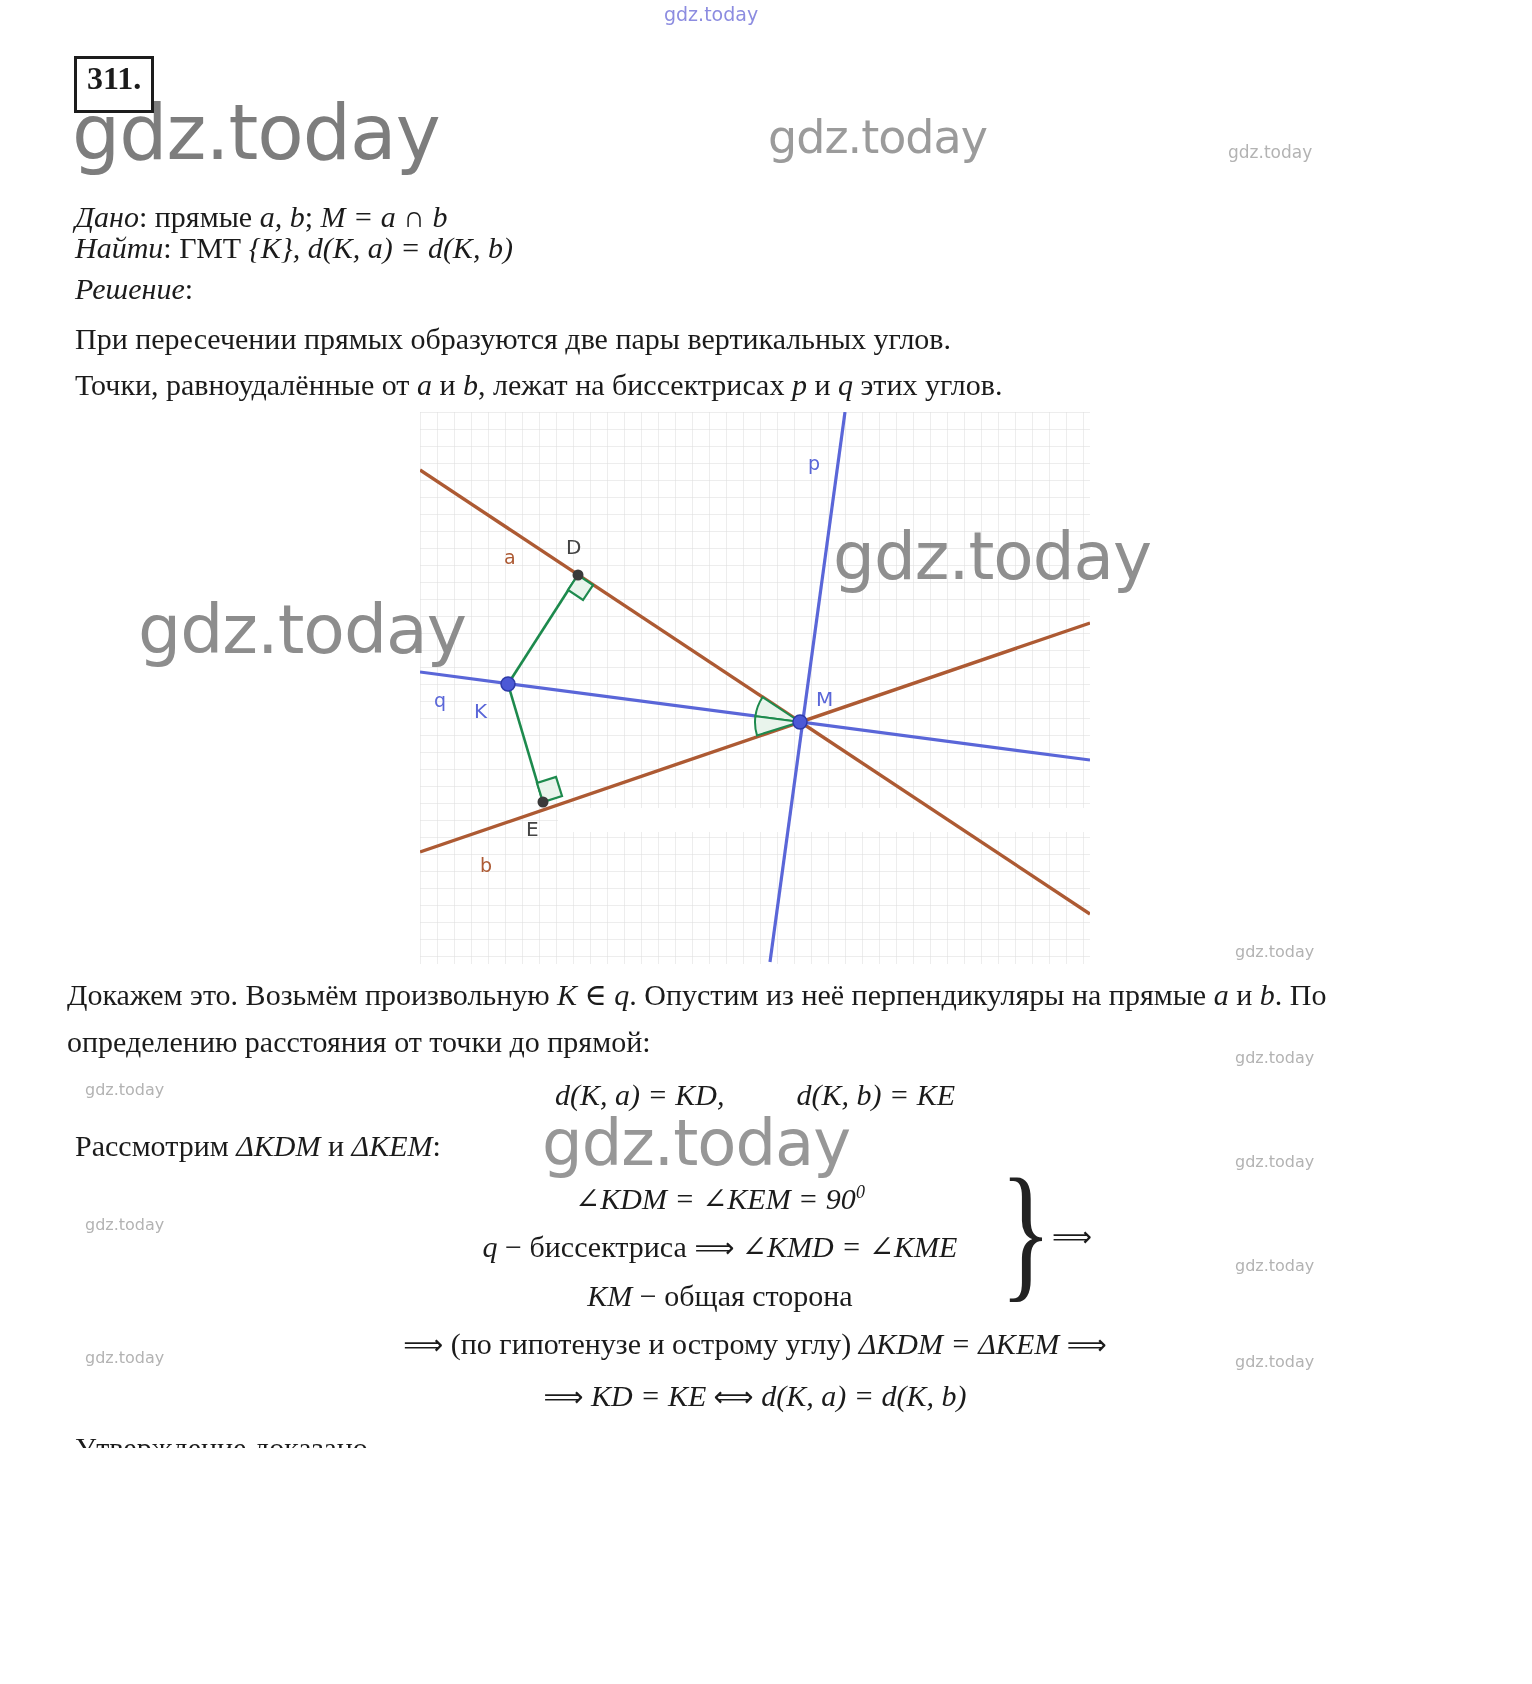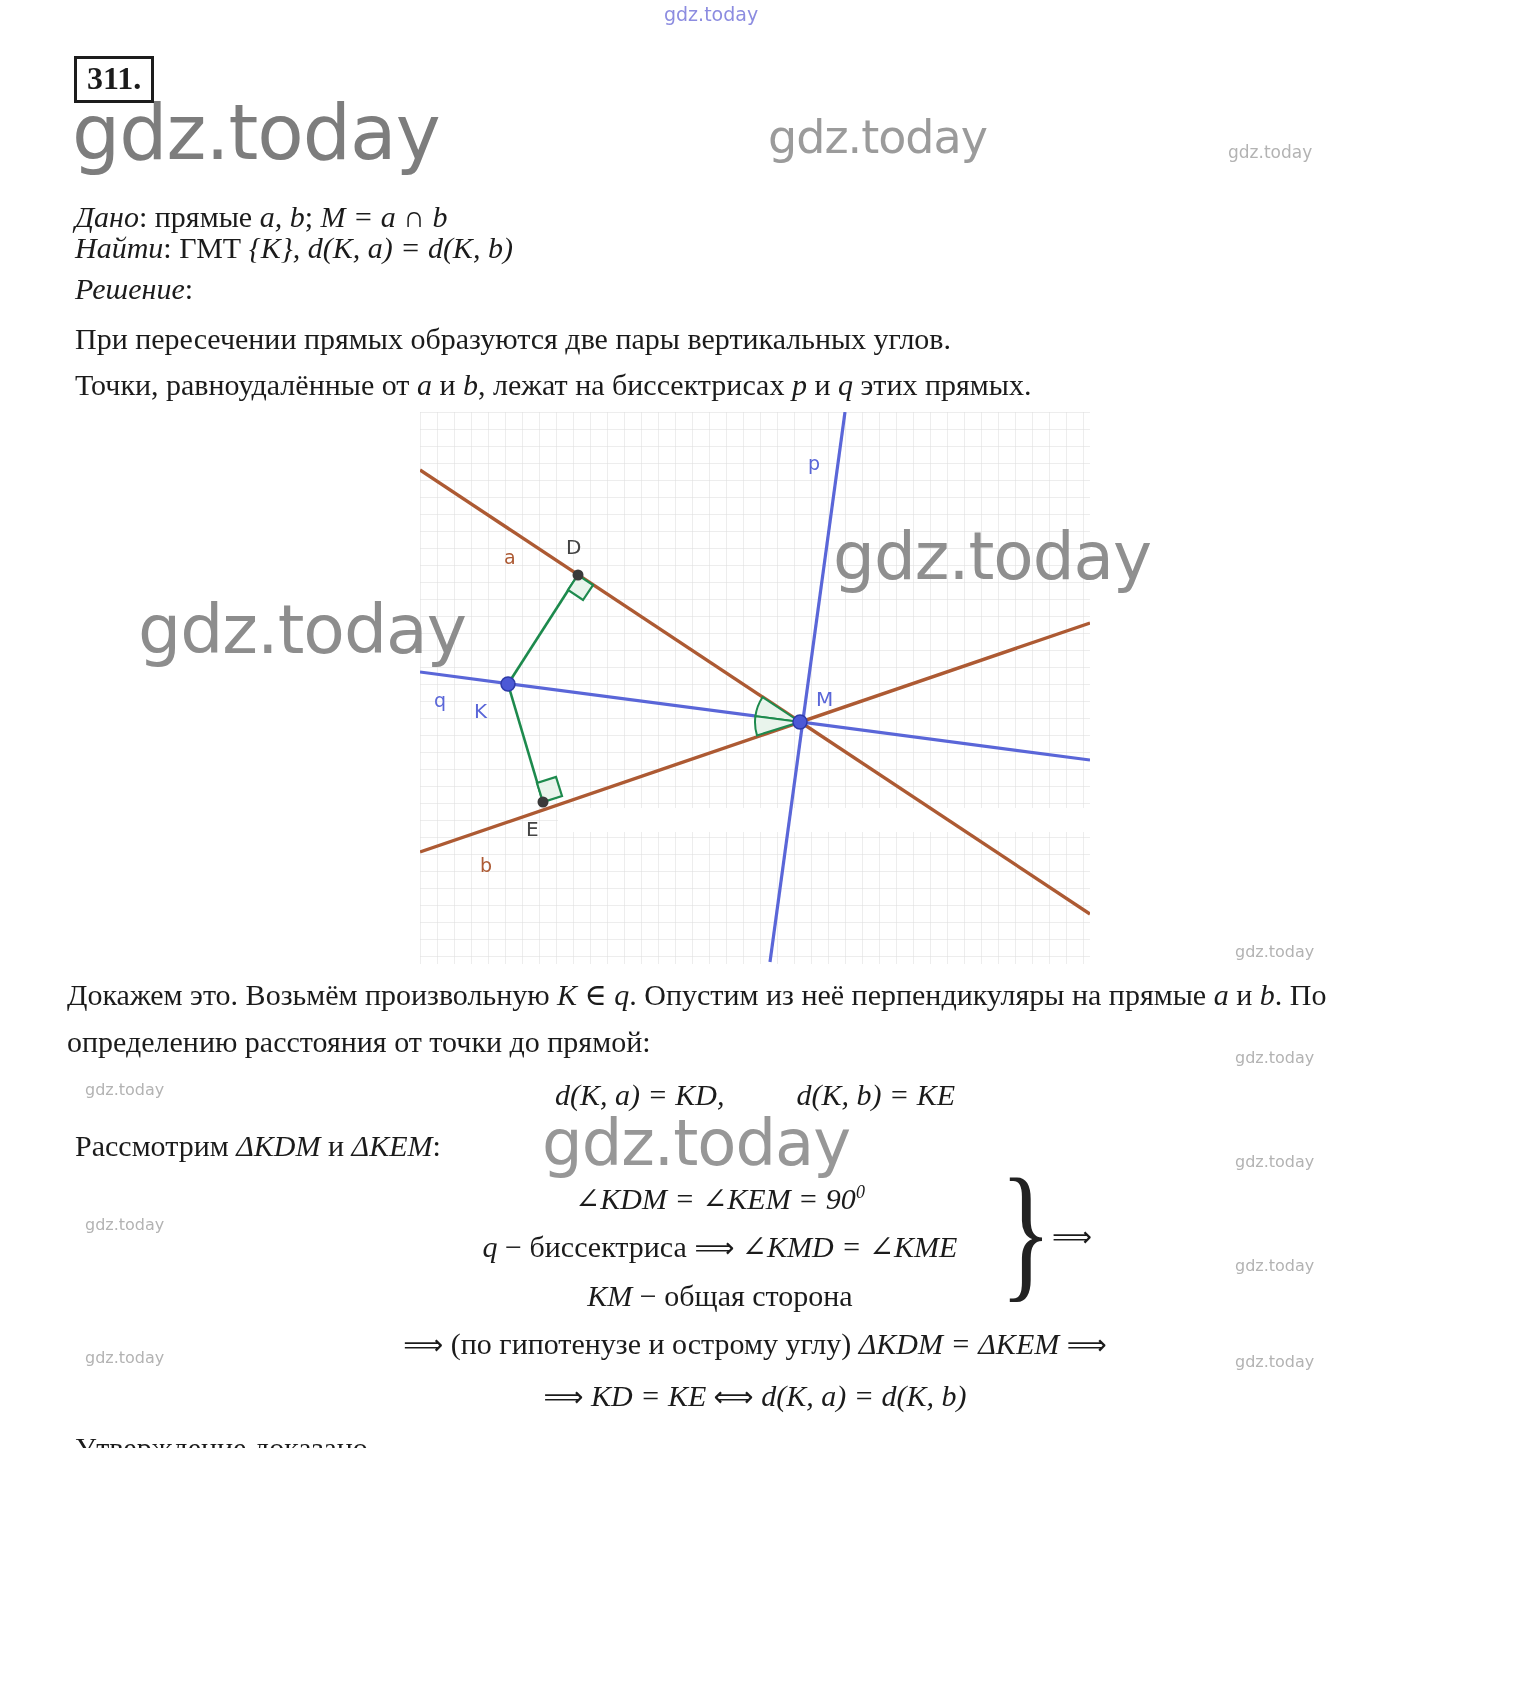--- a/index.html
+++ b/index.html
@@ -11,21 +11,21 @@
   .it{font-style:italic;}
   .sup{font-size:0.6em;vertical-align:super;}
   .ar{font-family:"DejaVu Sans","DejaVu Serif",sans-serif;font-size:0.93em;}
   .gap{display:inline-block;width:72px;}
   .wm{position:absolute;font-family:"DejaVu Sans","Liberation Sans",sans-serif;
       letter-spacing:-1px;z-index:1;user-select:none;}
   .wm-over{z-index:4;}
   .site-link{position:absolute;left:664px;top:3px;font-family:"DejaVu Sans",sans-serif;
       font-size:19px;color:#8c8ce0;z-index:5;cursor:pointer;}
   .problem-box{position:absolute;left:74px;top:56px;border:3px solid #1c1c1c;
-      padding:1px 10px 3px 10px;font-weight:bold;font-size:32px;z-index:3;background:#fff;}
+      padding:1px 10px 13px 10px;font-weight:bold;font-size:32px;z-index:3;background:#fff;}
   .diagram-wrap{position:absolute;left:420px;top:412px;width:670px;height:552px;z-index:2;}
   .sys-lines{position:absolute;left:420px;top:1168px;width:600px;text-align:center;
       line-height:48px;z-index:3;white-space:nowrap;}
   .sys-brace{position:absolute;left:1000px;top:1156px;font-size:150px;line-height:150px;
       transform:scaleX(0.72);transform-origin:left center;z-index:3;font-weight:400;color:#222;}
   .sys-implies{position:absolute;left:1052px;top:1220px;z-index:3;}
   .ctr{left:0;width:1510px;text-align:center;}
 </style>
 </head>
 <body>
@@ -52,21 +52,21 @@
   <div class="wm" style="left:1240px;top:1488px;font-size:16px;color:#b3b3b3;letter-spacing:0;">gdz.today</div>
 
   <div class="wm" style="left:85px;top:1080px;font-size:16px;color:#b3b3b3;letter-spacing:0;">gdz.today</div>
   <div class="wm" style="left:85px;top:1215px;font-size:16px;color:#b3b3b3;letter-spacing:0;">gdz.today</div>
   <div class="wm" style="left:85px;top:1348px;font-size:16px;color:#b3b3b3;letter-spacing:0;">gdz.today</div>
 
   <div class="line" style="left:75px;top:163px;margin-top:32px;"><span class="it">Дано</span><span>: прямые </span><span class="m">a, b</span><span>;  </span><span class="m">M = a ∩ b</span></div>
   <div class="line" style="left:75px;top:226px;"><span class="it">Найти</span><span>: ГМТ </span><span class="m">{K}, d(K, a) = d(K, b)</span></div>
   <div class="line" style="left:75px;top:267px;"><span class="it">Решение</span><span>:</span></div>
   <div class="line" style="left:75px;top:317px;"><span>При пересечении прямых образуются две пары вертикальных углов.</span></div>
-  <div class="line" style="left:75px;top:363px;"><span>Точки, равноудалённые от </span><span class="m">a</span><span> и  </span><span class="m">b</span><span>, лежат на биссектрисах </span><span class="m">p</span><span> и </span><span class="m">q</span><span> этих прямых.</span></div>
+  <div class="line" style="left:75px;top:363px;"><span>Точки, равноудалённые от </span><span class="m">a</span><span> и  </span><span class="m">b</span><span>, лежат на биссектрисах </span><span class="m">p</span><span> и </span><span class="m">q</span><span> этих углов.</span></div>
 
   <div class="diagram-wrap">
     <svg viewBox="0 0 670 552" width="670" height="552">
       <defs>
         <pattern id="grid" width="17" height="17" patternUnits="userSpaceOnUse">
           <path d="M17 0 H0 V17" fill="none" stroke="#dcdcdc" stroke-width="1"></path>
         </pattern>
       </defs>
       <rect width="670" height="552" fill="url(#grid)"></rect>
       <rect x="138" y="396" width="532" height="24" fill="#ffffff"></rect>

